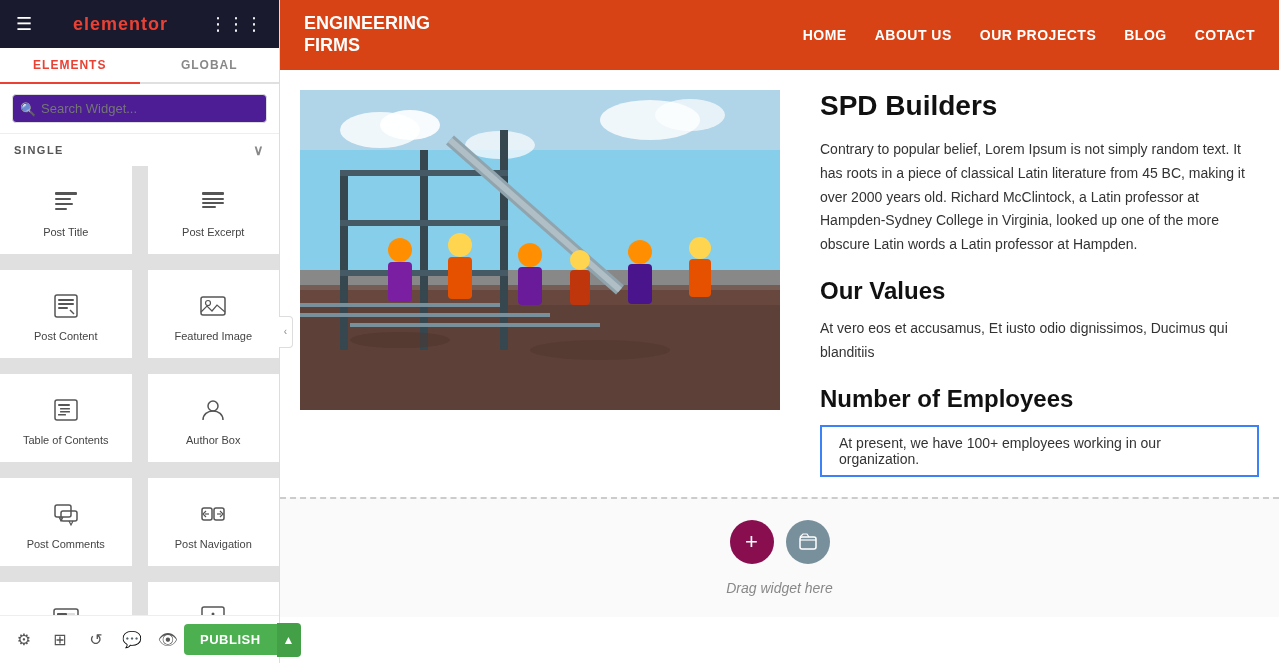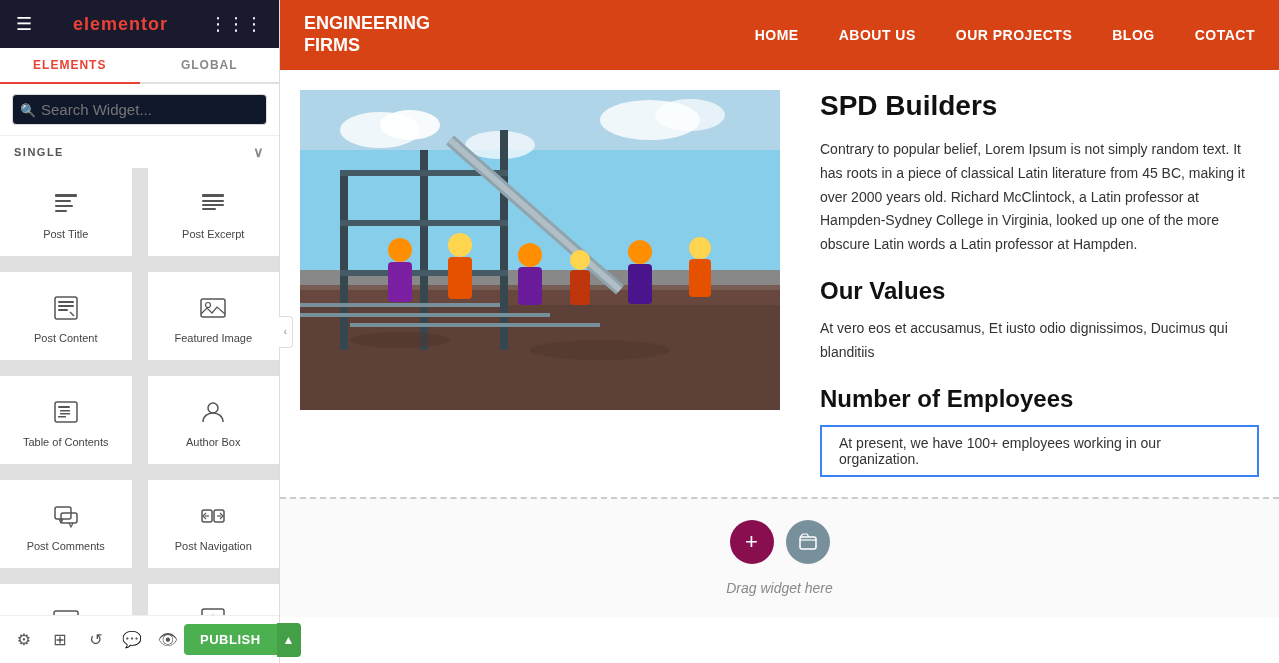--- a/index.html
+++ b/index.html
@@ -71,23 +71,23 @@
     .search-box {
       padding: 10px 12px;
       border-bottom: 1px solid #eee;
     }
 
     .search-box input {
       width: 100%;
       padding: 6px 10px 6px 28px;
       border: 1px solid #ddd;
       border-radius: 4px;
-      font-size: 15px;
+      font-size: 13px;
       color: #888;
-      background: #0f172a;
+      background: #4c1d95;
       outline: none;
     }
 
     .search-box .search-wrapper {
       position: relative;
     }
 
     .search-box .search-wrapper .search-icon-inner {
       position: absolute;
       left: 8px;
@@ -249,21 +249,21 @@
     .brand-logo {
       font-size: 18px;
       font-weight: bold;
       color: #ffffff;
       line-height: 1.2;
       margin-right: 24px;
     }
 
     .nav-links {
       display: flex;
-      gap: 40px;
+      gap: 28px;
       margin-left: auto;
     }
 
     .nav-link {
       color: #fff;
       font-size: 14px;
       font-weight: bold;
       cursor: pointer;
       text-decoration: none;
       letter-spacing: 0.5px;

